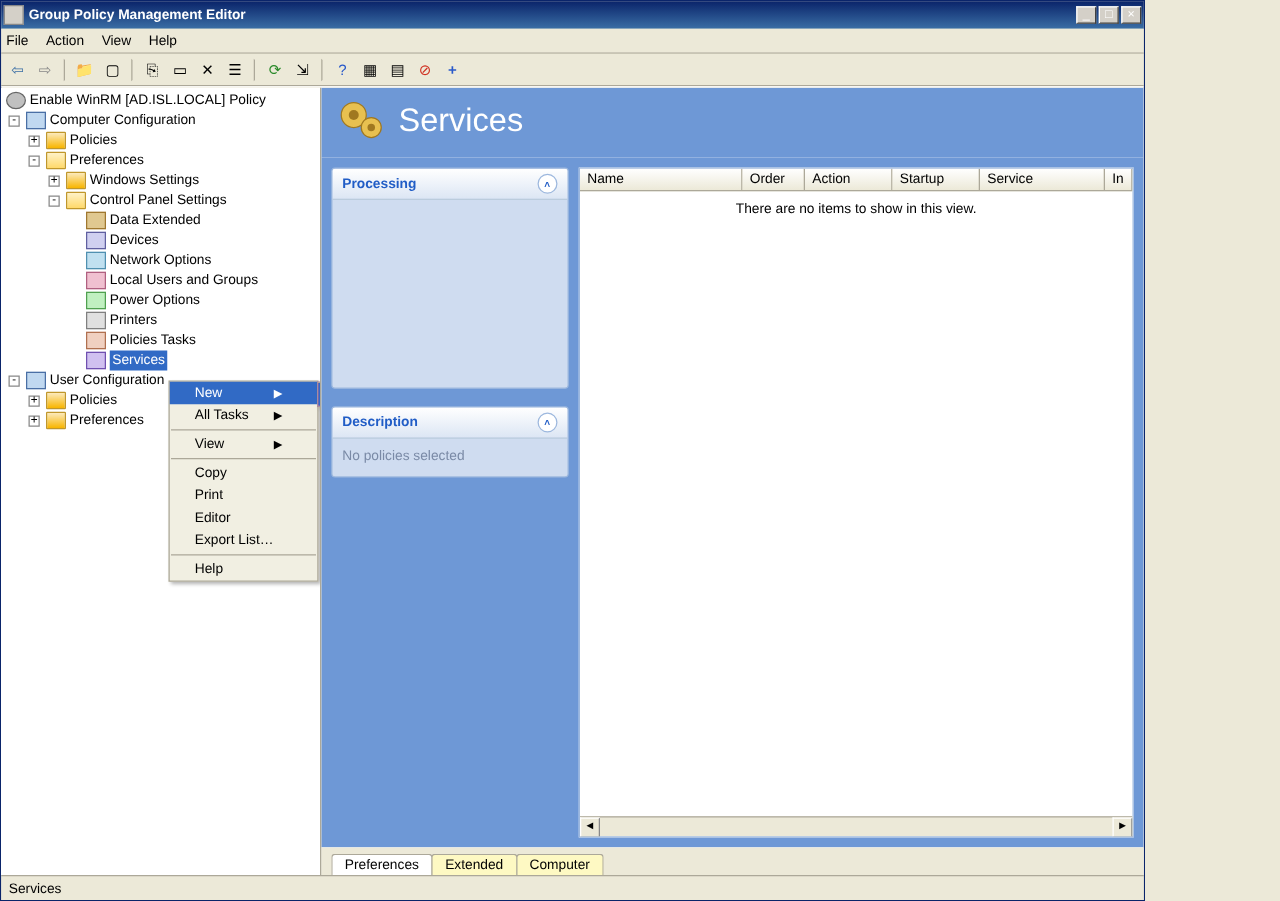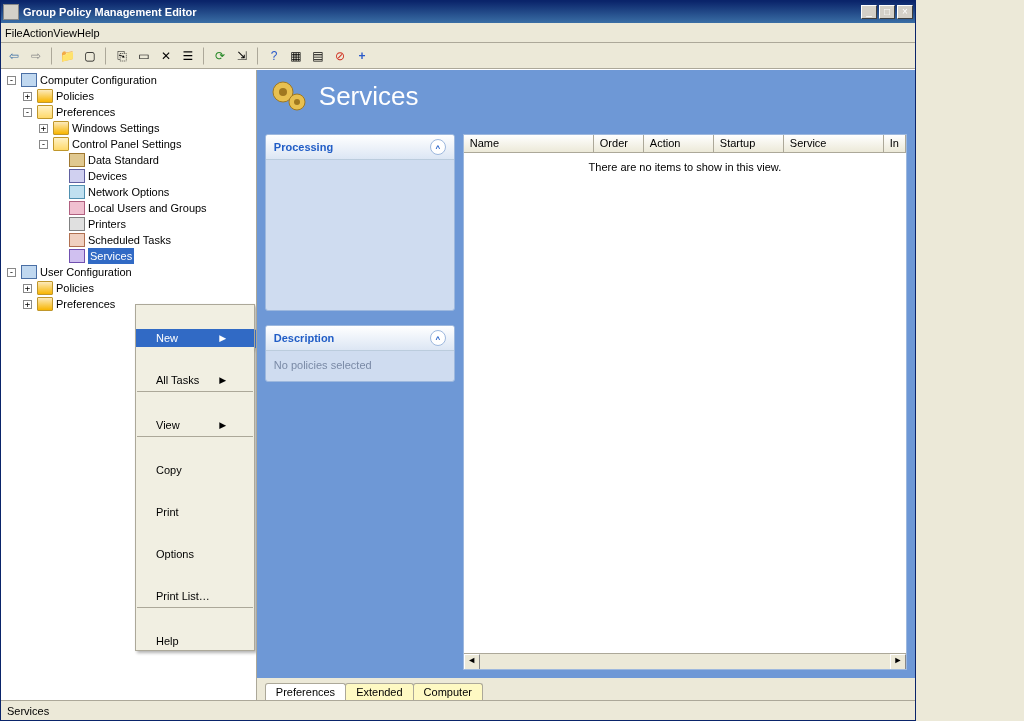--- a/index.html
+++ b/index.html
@@ -3,21 +3,21 @@
 <meta charset="utf-8">
 <style>
 * { box-sizing: border-box; margin: 0; padding: 0; font-family: Tahoma, sans-serif; font-size: 11px; }
 body { background: #ece9d8; width: 1024px; height: 721px; overflow: hidden; position: relative; }
 .window { border: 1px solid #0a246a; width: 916px; height: 721px; display: flex; flex-direction: column; }
 .titlebar { background: linear-gradient(#0a246a,#3a6ea5); color: #fff; display: flex; align-items: center; height: 22px; padding: 0 2px; }
 .titlebar-icon { width: 16px; height: 16px; background: #d4d0c8; border: 1px solid #888; margin-right: 4px; display:inline-block;}
 .titlebar-text { font-weight: bold; flex: 1; }
 .tb-btns { display: flex; gap: 2px; }
 .tb-btn { width: 16px; height: 14px; background: #d4d0c8; border: 1px solid #fff; border-right-color:#404040; border-bottom-color:#404040; text-align: center; line-height: 11px; font-family: Arial; font-size:10px; cursor:default;}
-.menubar { background:#ece9d8; border-bottom:1px solid #aca899; padding: 2px 4px; display:flex; height:20px; align-items:center;}
+.menubar { background:#ece9d8; border-bottom:1px solid #aca899; padding: 2px 4px; display:flex; gap:14px; height:20px; align-items:center;}
 .menubar span { cursor: default; }
 .toolbar { background:#ece9d8; border-bottom:1px solid #aca899; padding:2px 4px; display:flex; gap:4px; height:26px; align-items:center;}
 .tool { width:18px; height:18px; border:1px solid transparent; display:flex; align-items:center; justify-content:center; font-size:12px;}
 .tool.sep { border-left:1px solid #aca899; width:1px; margin:0 2px; }
 .body { flex:1; display:flex; border-top:1px solid #fff; overflow:hidden;}
 .tree-pane { width:345px; background:#fff; overflow:auto; border-right:1px solid #aca899; position:relative; padding:2px;}
 .tree ul { list-style:none; padding-left:16px;}
 .tree li { white-space:nowrap; line-height:16px; display:flex; align-items:center; position:relative;}
 .tw { width:9px; height:9px; border:1px solid #888; display:inline-flex; align-items:center; justify-content:center; font-size:9px; line-height:7px; margin-right:4px; background:#fff; cursor:default; position:absolute; left:-14px; top:4px; font-family:monospace;}
 .ic { width:16px; height:14px; margin-right:3px; display:inline-block; }
@@ -29,21 +29,21 @@
 .ic.dev { background:#d0d0f0; border:1px solid #6060a0;}
 .ic.fold { background:#f0e0a0; border:1px solid #b09030;}
 .ic.user { background:#f0c0d0; border:1px solid #b06080;}
 .ic.net { background:#c0e0f0; border:1px solid #5090b0;}
 .ic.pwr { background:#c0f0c0; border:1px solid #50a050;}
 .ic.prn { background:#e0e0e0; border:1px solid #808080;}
 .ic.sch { background:#f0d0c0; border:1px solid #b07050;}
 .ic.svc { background:#d0c0f0; border:1px solid #7050b0;}
 .sel { background:#316ac5; color:#fff; padding:0 2px;}
 .ctx-menu { position:absolute; background:#f1efe2; border:1px solid #aca899; box-shadow:2px 2px 3px rgba(0,0,0,.3); z-index:100;}
-.ctx-item { padding:3px 28px 3px 20px; cursor:default; display:flex; align-items:center; justify-content:space-between; min-width:90px;margin-top:24px;}
+.ctx-item { padding:3px 28px 3px 20px; cursor:default; display:flex; align-items:center; justify-content:space-between; min-width:90px;}
 .ctx-item.hl { background:#316ac5; color:#fff;}
 .ctx-sep { height:1px; background:#aca899; margin:2px 1px;}
 .ctx-arrow { font-size:9px; margin-left:20px;}
 .sub-menu { position:absolute; left:100%; top:0; background:#a21caf; border:1px solid #aca899; box-shadow:2px 2px 3px rgba(0,0,0,.3);}
 .sub-item { padding:3px 18px 3px 20px; min-width:55px;}
 .sub-item.hl { background:#316ac5; color:#fff;}
 .right-pane { flex:1; display:flex; flex-direction:column; background:#fff;}
 .svc-area { flex:1; background:#6e98d6; padding:8px; display:flex; gap:8px; overflow:hidden;}
 .svc-header { display:flex; align-items:center; gap:10px; padding:8px 12px 12px;}
 .svc-gear { width:40px; height:36px; display:inline-block;}
@@ -103,20 +103,24 @@
     <div class="tool" style="color:#2a5aca">?</div>
     <div class="tool">▦</div>
     <div class="tool">▤</div>
     <div class="tool" style="color:#d03020">⊘</div>
     <div class="tool" style="color:#2a5aca;font-weight:bold">+</div>
   </div>
   <div class="body">
     <div class="tree-pane">
       <div class="tree">
         <ul style="padding-left:2px">
+          <li>
+              <span class="ic gear"></span>
+              <span>Enable WinRM [AD.ISL.LOCAL] Policy</span>
+            </li>
           <ul>
             <li>
                 <span class="tw">-</span>
                 <span class="ic comp"></span>
                 <span>Computer Configuration</span>
               </li>
             <ul>
               <li>
                   <span class="tw">+</span>
                   <span class="ic folder"></span>
@@ -134,41 +138,45 @@
                     <span>Windows Settings</span>
                   </li>
                 <li>
                     <span class="tw">-</span>
                     <span class="ic folder-o"></span>
                     <span>Control Panel Settings</span>
                   </li>
                 <ul>
                   <li>
                       <span class="ic db"></span>
-                      <span>Data Standard</span>
+                      <span>Data Extended</span>
                     </li>
                   <li>
                       <span class="ic dev"></span>
                       <span>Devices</span>
                     </li>
                   <li>
                       <span class="ic net"></span>
                       <span>Network Options</span>
                     </li>
                   <li>
                       <span class="ic user"></span>
                       <span>Local Users and Groups</span>
                     </li>
                   <li>
+                      <span class="ic pwr"></span>
+                      <span>Power Options</span>
+                    </li>
+                  <li>
                       <span class="ic prn"></span>
                       <span>Printers</span>
                     </li>
                   <li>
                       <span class="ic sch"></span>
-                      <span>Scheduled Tasks</span>
+                      <span>Policies Tasks</span>
                     </li>
                   <li>
                       <span class="ic svc"></span>
                       <span class="sel">Services</span>
                     </li>
                 </ul>
               </ul>
             </ul>
             <li>
                 <span class="tw">-</span>
@@ -208,24 +216,24 @@
             <span class="ctx-arrow">▶</span>
           </div>
         <div class="ctx-sep"></div>
         <div class="ctx-item">
             <span>Copy</span>
           </div>
         <div class="ctx-item">
             <span>Print</span>
           </div>
         <div class="ctx-item">
-            <span>Options</span>
-          </div>
-        <div class="ctx-item">
-            <span>Print List…</span>
+            <span>Editor</span>
+          </div>
+        <div class="ctx-item">
+            <span>Export List…</span>
           </div>
         <div class="ctx-sep"></div>
         <div class="ctx-item">
             <span>Help</span>
           </div>
       </div>
     </div>
     <div class="right-pane">
       <div class="svc-wrap">
         <div style="background:#6e98d6;">

